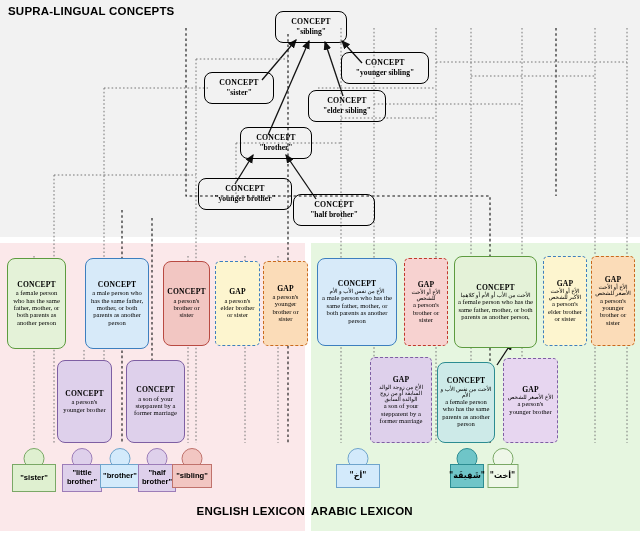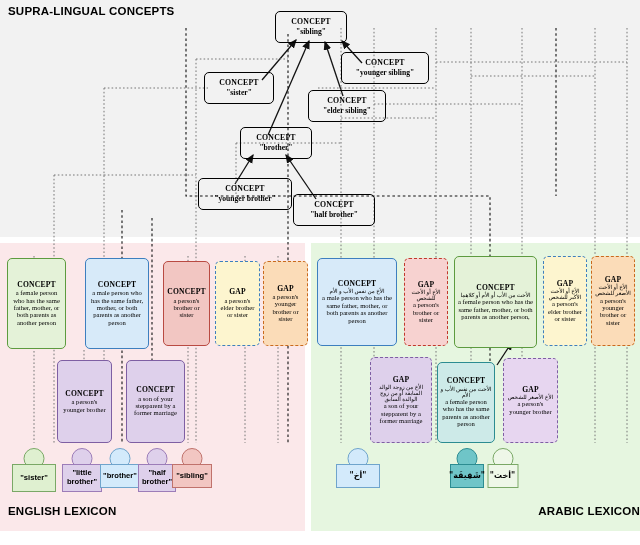--- a/index.html
+++ b/index.html
@@ -10,35 +10,35 @@
 
   
   .panel{position:absolute;}
   #supra-panel{left:0;top:0;width:640px;height:237px;background:#f2f2f2;}
   #english-panel{left:0;top:243px;width:305px;height:288px;background:#fbe8ea;}
   #arabic-panel{left:311px;top:243px;width:329px;height:288px;background:#e6f6e0;}
 
   .panel-title{position:absolute;font-family:"Liberation Sans", sans-serif;
                font-weight:bold;color:#000;letter-spacing:.2px;}
   #supra-title{left:8px;top:5px;font-size:11.5px;}
-  #english-title{left:8px;top:505px;width:305px;text-align:left;font-size:11.5px;}
-  #arabic-title{left:311px;top:505px;width:329px;text-align:right;font-size:11.5px;}
+  #english-title{left:0;top:505px;width:305px;text-align:right;font-size:11.5px;}
+  #arabic-title{left:311px;top:505px;width:329px;text-align:left;font-size:11.5px;}
 
   
   #lines{position:absolute;left:0;top:0;width:640px;height:545px;pointer-events:none;}
 
   
   .node{position:absolute;box-sizing:border-box;border-radius:5px;
         text-align:center;display:flex;flex-direction:column;
         align-items:center;justify-content:center;overflow:hidden;}
   .node .hdr{font-weight:bold;font-size:7.6px;letter-spacing:.2px;line-height:1.1;}
   .node .body{font-size:6.6px;line-height:1.12;padding:0 2px;}
   .node .ar{font-size:5.6px;line-height:1.1;direction:rtl;padding:0 2px;}
 
-  .solid{border-style:solid;border-width:1.1px;}
+  .solid{border-style:solid;border-width:1.1px;border-radius:8px;}
   .dashed{border-style:dashed;border-width:1.4px;}
 
   
   .s-node .hdr{font-size:7.8px;}
   .s-node .lbl{font-size:7.6px;font-weight:bold;}
 
   
   .lex{position:absolute;}
   .lex .circ{position:absolute;left:50%;transform:translateX(-50%);
              width:19px;height:19px;border-radius:50%;border:1.1px solid #999;}

